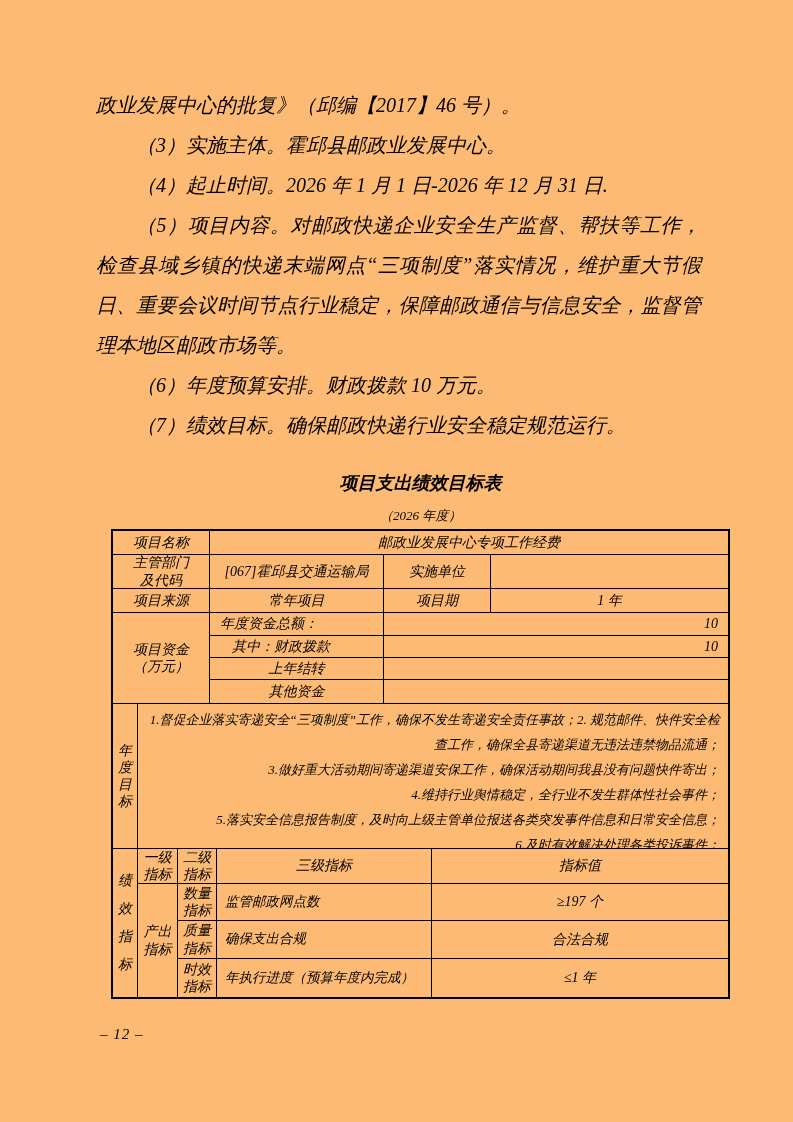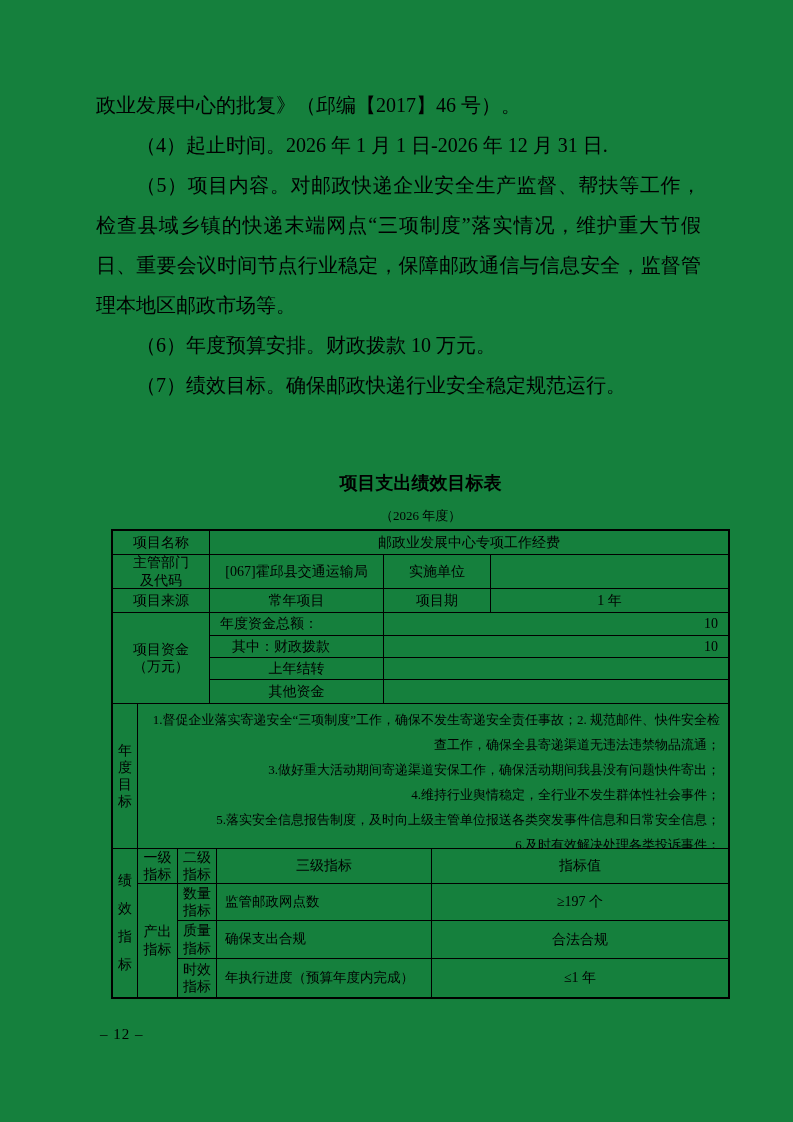--- a/index.html
+++ b/index.html
@@ -2,21 +2,21 @@
 <html><head>
 <meta charset="utf-8">
 <style>
   * { margin:0; padding:0; box-sizing:border-box; }
   html,body { background:#ffffff; }
   body {
     width:793px; height:1122px;
     font-family:"Liberation Serif","DejaVu Serif",serif;
     color:#000;
   }
-  .page { position:relative; width:793px; height:1122px; background:#15803d; overflow:hidden; }
+  .page { position:relative; width:793px; height:1122px; background:#fdba74; overflow:hidden;font-style:italic; }
 
   
   .body-text {
     position:absolute; left:96px; top:85px; width:605px;
     font-size:20px; line-height:40px; text-align:justify;
   }
   .para { text-indent:2em; }
   .para.no-indent { text-indent:0; }
 
   
@@ -81,20 +81,21 @@
     font-size:15px; letter-spacing:1px;
   }
 </style>
 </head>
 <body>
 
 <div class="page">
 
   <div class="body-text">
     <p class="para no-indent">政业发展中心的批复》（邱编【2017】46 号）。</p>
+    <p class="para">（3）实施主体。霍邱县邮政业发展中心。</p>
     <p class="para">（4）起止时间。2026 年 1 月 1 日-2026 年 12 月 31 日.</p>
     <p class="para">（5）项目内容。对邮政快递企业安全生产监督、帮扶等工作，检查县域乡镇的快递末端网点“三项制度”落实情况，维护重大节假日、重要会议时间节点行业稳定，保障邮政通信与信息安全，监督管理本地区邮政市场等。</p>
     <p class="para">（6）年度预算安排。财政拨款 10 万元。</p>
     <p class="para">（7）绩效目标。确保邮政快递行业安全稳定规范运行。</p>
   </div>
 
   <div class="table-title">项目支出绩效目标表</div>
   <div class="table-subtitle">（2026 年度）</div>
 
   <div class="ptable">

